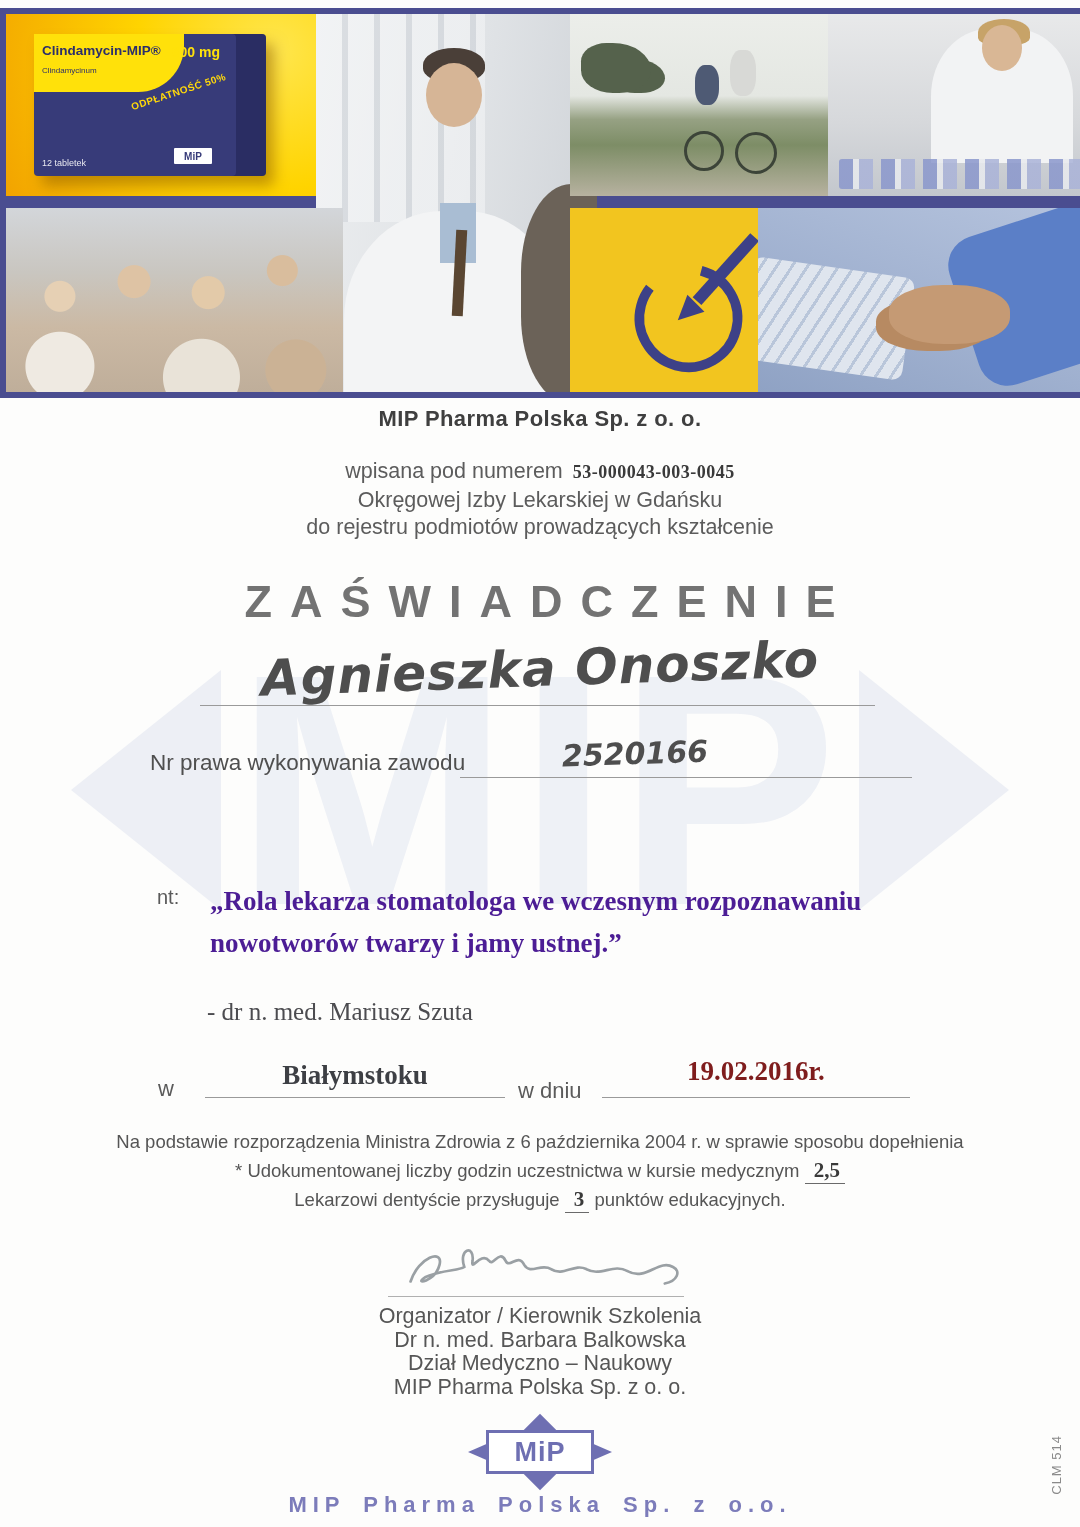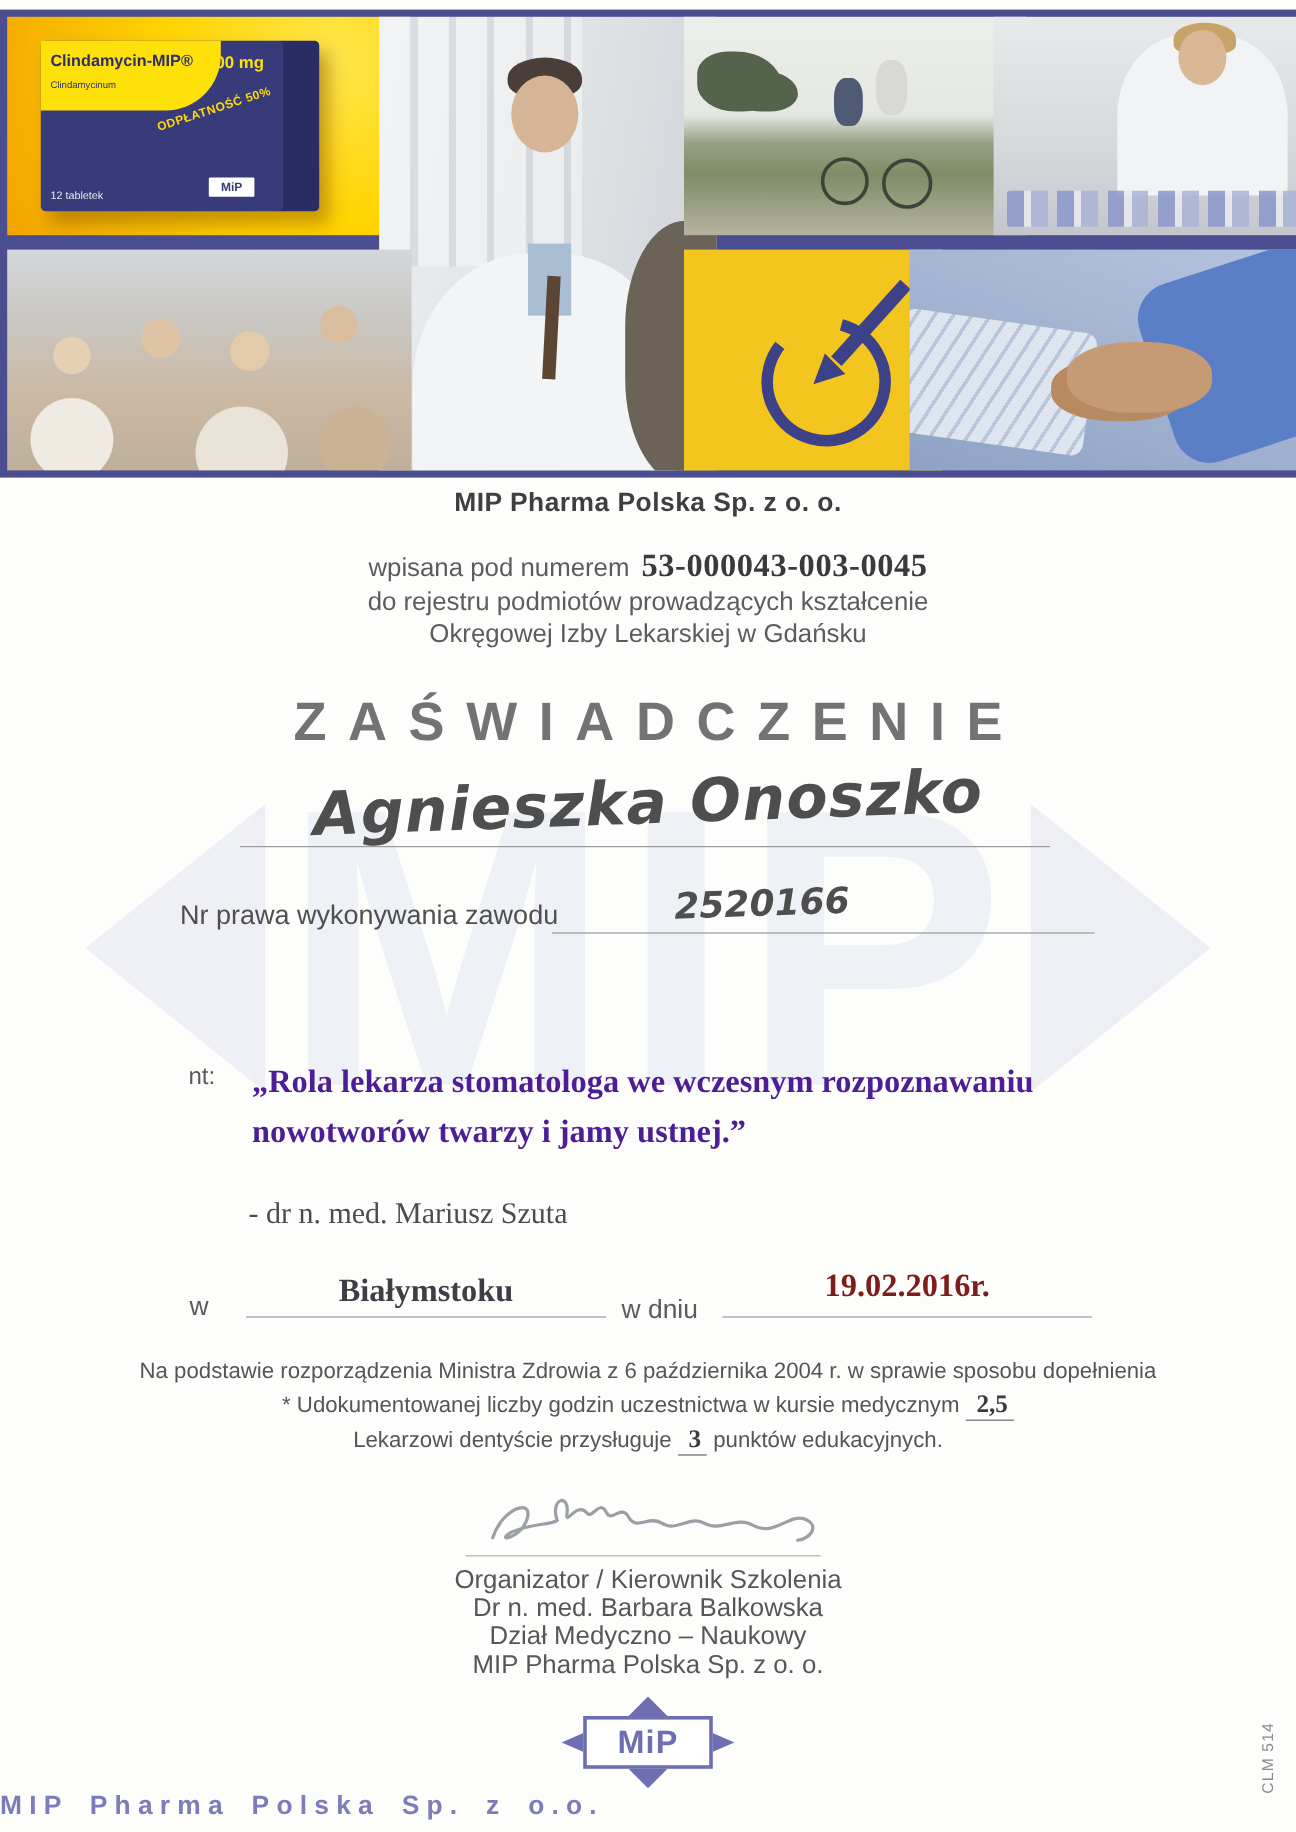--- a/index.html
+++ b/index.html
@@ -71,21 +71,21 @@
   .box-substance{position:absolute;left:8px;top:32px;font-size:8px;color:#2c2f6b;}
   .box-dose{position:absolute;right:46px;top:10px;font-size:14px;font-weight:bold;color:#ffe10a;}
   .box-promo{position:absolute;right:38px;top:52px;transform:rotate(-18deg);font-size:10px;font-weight:bold;color:#ffd90a;letter-spacing:.5px;}
   .box-count{position:absolute;left:8px;bottom:8px;font-size:9px;color:#e8e8f0;}
   .box-logo{position:absolute;right:54px;bottom:12px;width:38px;height:16px;background:#ffffff;border-radius:1px;
      display:flex;align-items:center;justify-content:center;font-size:10px;font-weight:bold;color:#373b79;}
 
   
   .org-name{top:406px;left:0;width:100%;text-align:center;font-size:22px;font-weight:bold;color:#3f3f3f;letter-spacing:.4px;}
   .registry{top:458px;left:0;width:100%;text-align:center;font-size:21.5px;line-height:27.5px;color:#5c5c5c;}
-  .registry .num{font-family:"Liberation Serif",serif;font-weight:bold;color:#3a3a3a;font-size:27px;margin-left:10px;letter-spacing:.5px;}
+  .registry .num{font-family:"Liberation Serif",serif;font-weight:bold;color:#3a3a3a;font-size:18px;margin-left:10px;letter-spacing:.5px;}
   .cert-title{top:576px;left:0;width:100%;text-align:center;font-size:45px;font-weight:bold;color:#737373;letter-spacing:18px;text-indent:18px;}
 
   .hand{font-family:"DejaVu Sans",sans-serif;font-style:italic;font-weight:bold;color:#4e4e4e;}
   .holder-name{top:640px;left:0;width:100%;text-align:center;font-size:50px;transform:rotate(-2deg);letter-spacing:1px;}
   .rule{border-top:1.6px solid #9a9a9a;height:0;}
   .name-line{top:705px;left:200px;width:675px;}
   .license-label{top:750px;left:150px;font-size:22.5px;color:#4f4f4f;}
   .license-number{top:736px;left:520px;width:230px;text-align:center;font-size:30px;transform:rotate(-2deg);}
   .license-line{top:777px;left:460px;width:452px;}
   .participation{top:818px;left:0;width:100%;text-align:center;font-size:22.5px;color:#555;}
@@ -111,21 +111,21 @@
 
   
   .logo{top:1414px;left:465px;width:150px;height:76px;}
   .lg-diamond{position:absolute;left:48px;top:11px;width:54px;height:54px;background:#6e6fb2;transform:rotate(45deg);}
   .lg-left{position:absolute;left:3px;top:25px;width:0;height:0;border-top:13px solid transparent;border-bottom:13px solid transparent;border-right:30px solid #6e6fb2;}
   .lg-right{position:absolute;right:3px;top:25px;width:0;height:0;border-top:13px solid transparent;border-bottom:13px solid transparent;border-left:30px solid #6e6fb2;}
   .lg-plate{position:absolute;left:21px;top:16px;width:102px;height:38px;background:#fff;border:3px solid #6e6fb2;
      display:flex;align-items:center;justify-content:center;}
   .lg-plate span{font-weight:bold;font-size:27px;color:#6e6fb2;letter-spacing:1px;}
 
-  .brand-line{top:1492px;left:0;width:100%;text-align:left;font-size:22px;font-weight:bold;color:#7c7cba;letter-spacing:6px;word-spacing:6px;}
+  .brand-line{top:1492px;left:0;width:100%;text-align:center;font-size:22px;font-weight:bold;color:#7c7cba;letter-spacing:6px;word-spacing:6px;}
   .form-code{right:16px;bottom:32px;writing-mode:vertical-rl;transform:rotate(180deg);font-size:13px;color:#8a8a8a;letter-spacing:1px;}
 </style>
 </head>
 <body>
 
 <div class="page">
 
   <div class="watermark">
     <div class="wm-point wm-left"></div>
     <div class="wm-text">MIP</div>
@@ -186,22 +186,22 @@
       <div class="h-hands"></div>
     </div>
   </div>
 
   <div class="abs z2 org-name">MIP Pharma Polska Sp. z o. o.</div>
 
   <div class="abs z2 registry">
     <div>
       <span>wpisana pod numerem</span><span class="num">53-000043-003-0045</span>
     </div>
+    <div>Okręgowej Izby Lekarskiej w Gdańsku</div>
     <div>do rejestru podmiotów prowadzących kształcenie</div>
-    <div>Okręgowej Izby Lekarskiej w Gdańsku</div>
   </div>
 
   <div class="abs z2 cert-title">ZAŚWIADCZENIE</div>
 
   <div class="abs z2 hand holder-name">Agnieszka Onoszko</div>
   <div class="abs z2 rule name-line"></div>
 
   <div class="abs z2 license-label">Nr prawa wykonywania zawodu</div>
   <div class="abs z2 hand license-number">2520166</div>
   <div class="abs z2 rule license-line"></div>

